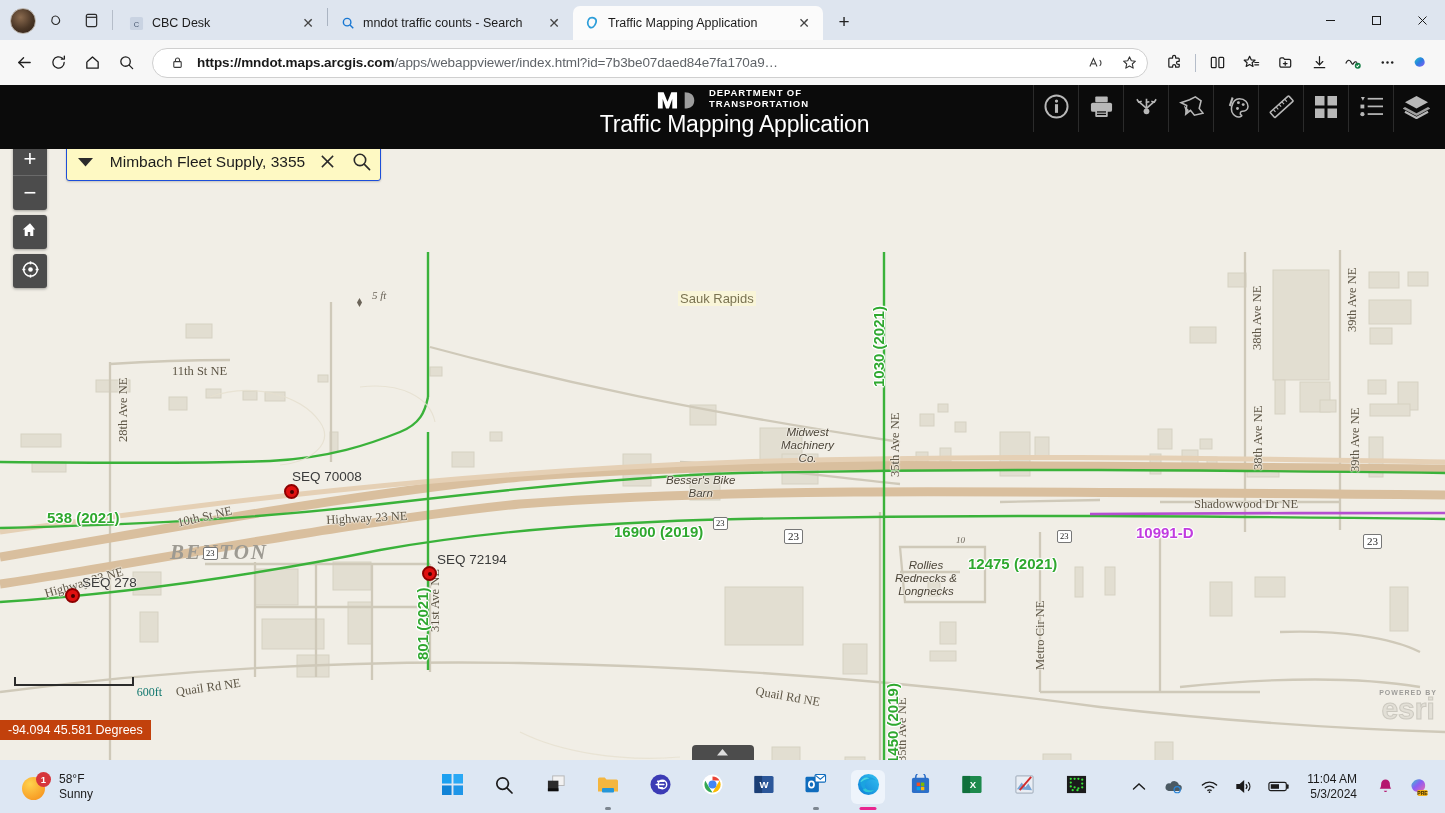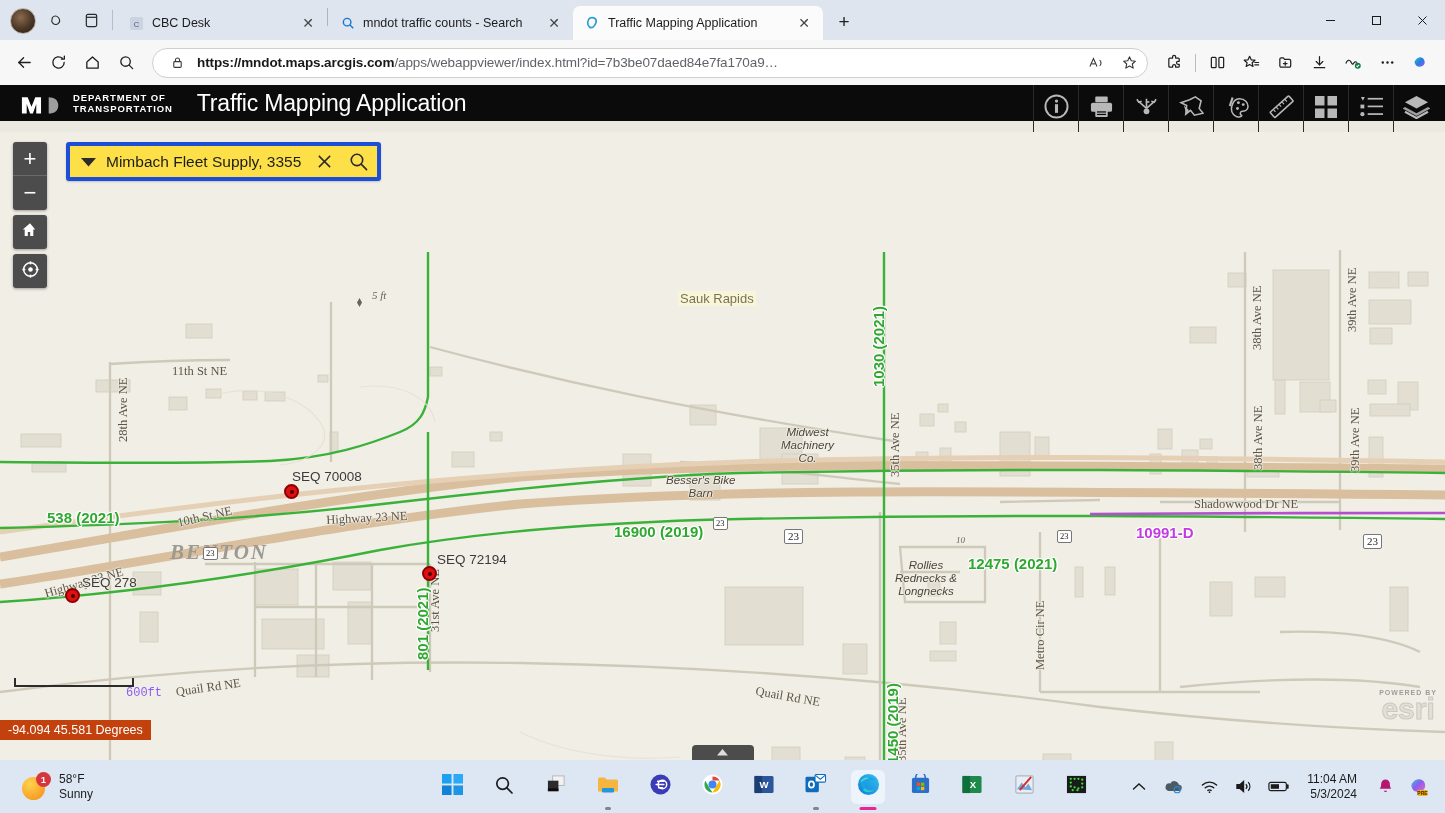--- a/index.html
+++ b/index.html
@@ -55,22 +55,22 @@
     font-size: 13.5px; color: #1b1b1b; min-width: 0;
   }
   .url { flex: 1; white-space: nowrap; overflow: hidden; text-overflow: ellipsis; letter-spacing: -0.1px;}
   .url .dom { color: #191919; font-weight: 600; }
   .url .rest { color: #5f6368; }
   .omni-ic { width: 24px; height: 24px; display: flex; align-items: center; justify-content: center; flex: none; color:#333; }
 
   
   .app { position: relative; width: 1445px; height: 675px; overflow: hidden; background: #ece9e0; }
   .app-header {
-    height: 36px; background: #0b0b0b; display: flex; align-items: center;
-    position: relative; z-index: 30;
+    height: 64px; background: #0b0b0b; display: flex; align-items: center;
+    position: relative; z-index: 30; flex-direction: column;
   }
   .mndot-logo { display: flex; align-items: center; gap: 9px; padding-left: 20px; }
   .mn-mark { width: 44px; height: 26px; flex: none; }
   .mndot-text { font-size: 9.5px; line-height: 11.5px; font-weight: bold; color: #fff;
     letter-spacing: 0.9px; font-family: "Liberation Sans", sans-serif; }
   .app-title { font-size: 23px; color: #fff; margin-left: 24px; letter-spacing: -0.2px; font-weight: 400;
      font-family: "Liberation Sans", sans-serif; }
   .hdr-tools { position: absolute; right: 0; top: 0; height: 47px; display: flex; }
   .hdr-tool { width: 45px; height: 47px; display: flex; align-items: center; justify-content: center;
     border-left: 1px solid #2b2b2b; color: #b8b8b8; }
@@ -88,22 +88,22 @@
     color: #fff; font-size: 22px; font-weight: 300; line-height: 1; }
   .zoombox div:first-child { border-bottom: 1px solid #6a6a6a; }
   .homebtn { top: 83px; width: 34px; height: 34px; background: #4c4c4c; border-radius: 3px;
     display:flex; align-items:center; justify-content:center; box-shadow: 0 1px 3px rgba(0,0,0,.35);}
   .locbtn { top: 122px; width: 34px; height: 34px; background: #4c4c4c; border-radius: 3px;
     display:flex; align-items:center; justify-content:center; box-shadow: 0 1px 3px rgba(0,0,0,.35);}
 
   
   .searchwrap { position: absolute; left: 66px; top: 10px; z-index: 25; width: 315px; }
   .searchbar {
-    height: 39px; background: #fde047; border: 4px solid #1d4ed8; border-radius: 3px;
-    display: flex; align-items: center; box-shadow: 0 1px 2px rgba(0,0,0,.18);
+    height: 39px; background: #fef9c3; border: 1px solid #1d4ed8; border-radius: 3px;
+    display: flex; align-items: center; box-shadow: 0 1px 2px rgba(0,0,0,.18); text-align: center;
   }
   .s-caret { width: 36px; height: 100%; display:flex; align-items:center; justify-content:center; }
   .s-input { flex: 1; font-size: 15.5px; color: #1c1c1c; white-space: nowrap; overflow: hidden;
     font-family: "Liberation Sans", sans-serif; }
   .s-clear { width: 30px; display:flex;align-items:center;justify-content:center; font-size:17px; color:#2a2a2a;}
   .s-go { width: 38px; display:flex;align-items:center;justify-content:center; }
   .suggest {
     margin-left: 36px; width: 250px; background: #fff; border: 1px solid #d4d4d4; border-top: none;
     padding: 9px 12px; font-size: 12.5px; color: #3a3a3a; box-shadow: 0 2px 4px rgba(0,0,0,.14);
   }
@@ -147,21 +147,21 @@
   .shield {
     position: absolute; background: #fff; border: 1px solid #777; border-radius: 2px;
     font-family: "Liberation Serif", serif; font-size: 11px; color: #262626;
     padding: 0px 3px; line-height: 13px;
   }
   .shield-sm { font-size: 8.5px; padding: 0 2px; line-height: 11px; }
 
   
   .scalebar { position: absolute; left: 14px; bottom: 60px; z-index: 18; }
   .scale-line { width: 120px; height: 9px; border: 2px solid #2b2b2b; border-top: none; }
-  .scale-txt { font-family: Liberation Mono, monospace; font-size: 12px; color: #8b5cf6;
+  .scale-txt { font-family: Liberation Serif, serif; font-size: 12px; color: #0f766e;
     text-align: right; width: 148px; margin-top: -1px; }
   .coords {
     position: absolute; left: 0; bottom: 20px; z-index: 18;
     background: #c2410c; color: #fff; font-size: 12.5px; padding: 3px 8px;
     font-family: "Liberation Sans", sans-serif;
   }
   .attrib {
     position: absolute; right: 14px; bottom: 7px; z-index: 18;
     background: rgba(255,255,255,.88); font-size: 12px; color: #2b2b2b; padding: 2px 6px;
     font-family: "Liberation Sans", sans-serif; max-width: 660px; white-space: nowrap;

